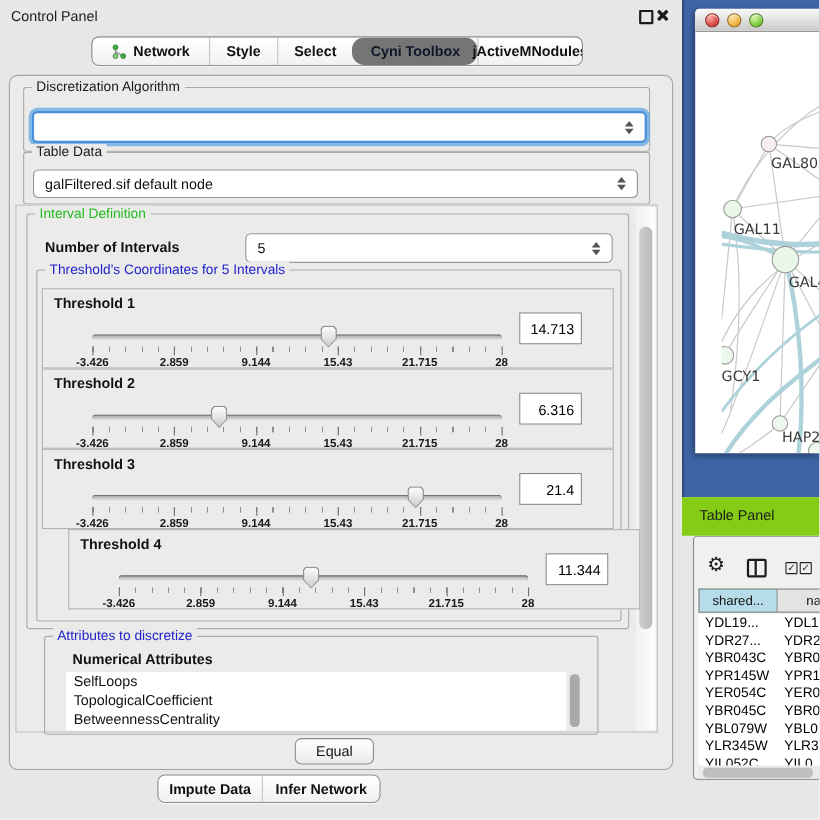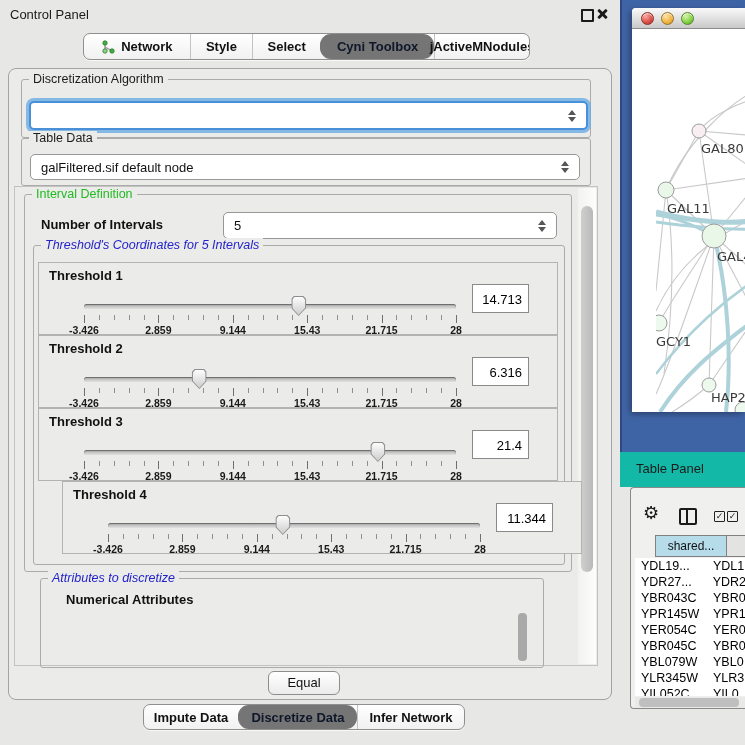--- a/index.html
+++ b/index.html
@@ -24,21 +24,21 @@
   .bottom-tabs{left:143px;top:704px;height:24px;}
   .net-ico{margin-right:6px;}
 
   
   .outer-panel{left:8px;top:68px;width:602px;height:630px;background:#ebebe9;border:1px solid #a3a3a3;border-radius:8px;}
 
   
   .group{position:absolute;border:1px solid #ababab;border-radius:3px;}
   .group>.glabel{position:absolute;top:-8px;left:7px;background:#ebebe9;padding:0 4px;font-size:12.5px;color:#1b1b1b;line-height:15px;}
   .glabel.green{color:#22bb22;}
-  .glabel.blue{color:#2323cc;font-style:italic;}
+  .glabel.blue{color:#2323cc;}
 
   
   .combo{position:absolute;background:#fff;border:1px solid #979797;border-radius:5px;font-size:13px;color:#111;display:flex;align-items:center;padding-left:10px;box-sizing:border-box;}
   .combo .stepper{position:absolute;right:10px;top:50%;transform:translateY(-50%);display:flex;flex-direction:column;gap:2px;}
   .combo .stepper i{width:0;height:0;border-left:4px solid transparent;border-right:4px solid transparent;}
   .combo .stepper i.up{border-bottom:5px solid #555;}
   .combo .stepper i.dn{border-top:5px solid #555;}
   .combo.focused{border:2px solid #4a90d9;box-shadow:0 0 0 3px rgba(106,171,228,.8);}
 
   
@@ -75,29 +75,29 @@
   
   .mdi{left:620px;top:0;width:125px;height:452px;background:#3f64a6;border-left:2px solid #2d4b82;box-sizing:border-box;}
   .net-window{left:632px;top:8px;width:113px;height:404px;background:#fff;border-radius:4px 0 0 0;box-shadow:-2px 2px 6px rgba(0,0,0,.35);}
   .mac-bar{position:absolute;left:0;top:0;width:100%;height:20px;background:linear-gradient(#fafafa,#c9c9c9);border-bottom:1px solid #8c8c8c;border-radius:4px 0 0 0;}
   .light{position:absolute;top:4px;width:11px;height:11px;border-radius:50%;box-shadow:inset 0 1px 1px rgba(255,255,255,.8);}
   .light.red{left:9px;background:radial-gradient(circle at 35% 30%,#f9a9a2,#da4a43 60%,#a93530);border:.5px solid #8e2a26;}
   .light.yellow{left:29px;background:radial-gradient(circle at 35% 30%,#fce3a6,#f0b23e 60%,#c08a23);border:.5px solid #9a7120;}
   .light.green{left:49px;background:radial-gradient(circle at 35% 30%,#d8f2ab,#7fd03d 60%,#5d9f2b);border:.5px solid #4f8526;}
   .net-canvas{position:absolute;left:0;top:21px;width:113px;height:383px;overflow:hidden;padding-left:24px;}
 
-  .tp-titlebar{left:620px;top:452px;width:125px;height:35px;background:#14b8a6;}
+  .tp-titlebar{left:620px;top:452px;width:125px;height:35px;background:#84cc16;}
   .tp-title{position:absolute;left:16px;top:9px;font-size:13px;color:#1b1b1b;}
   .table-panel{left:630px;top:487px;width:115px;height:222px;background:#f0f0ef;border:1px solid #8a8a8a;border-right:none;border-radius:4px 0 0 4px;box-sizing:border-box;}
   .gear{position:absolute;left:12px;top:16px;font-size:18px;color:#1a1a1a;line-height:18px;}
   .colicon{position:absolute;left:48px;top:20px;width:14px;height:13px;border:2px solid #1a1a1a;border-radius:2px;}
   .colicon::after{content:"";position:absolute;left:5px;top:0;width:2px;height:13px;background:#1a1a1a;}
   .cb{position:absolute;top:23px;width:9px;height:9px;border:1.5px solid #222;border-radius:1px;font-size:9px;line-height:9px;text-align:center;color:#222;}
   .thead{position:absolute;left:4px;top:47px;height:22px;display:flex;font-size:12px;color:#111;}
-  .thead .c1{width:72px;background:#b6dcea;border:1px solid #818181;box-sizing:border-box;text-align:center;line-height:20px;margin-left:20px;}
+  .thead .c1{width:72px;background:#b6dcea;border:1px solid #818181;box-sizing:border-box;text-align:center;line-height:20px;}
   .thead .c2{width:60px;background:#e3e3e1;border:1px solid #818181;border-left:none;box-sizing:border-box;line-height:20px;padding-left:26px;overflow:hidden;}
   .trows{position:absolute;left:4px;top:70px;width:111px;height:138px;background:#fff;overflow:hidden;font-size:12.5px;color:#000;}
   .trow{display:flex;height:16px;line-height:16px;}
   .trow .c1{width:66px;padding-left:6px;overflow:hidden;white-space:nowrap;}
   .trow .c2{padding-left:6px;white-space:nowrap;}
   .hscroll{position:absolute;left:4px;top:209px;width:111px;height:11px;background:#e9e9e7;}
   .hthumb{position:absolute;left:4px;top:1px;width:100px;height:9px;background:#bfbfbf;border-radius:4px;}
 
   svg text{font-family:"DejaVu Sans","Liberation Sans",sans-serif;}
 </style>
@@ -277,30 +277,32 @@
           <span style="left:100%">28</span>
       </div>
     </div>
     <div class="vbox">11.344</div>
   </div>
 
   <div class="group" style="left:40px;top:578px;width:502px;height:88px;">
     <span class="glabel blue">Attributes to discretize</span>
   </div>
   <div class="abs" style="left:50px;top:592px;font-size:13px;font-weight:bold;color:#111;margin-left:16px;">Numerical Attributes</div>
+  <div class="abs attr-list">
+    <div>SelfLoops</div>
+    <div>TopologicalCoefficient</div>
+    <div>BetweennessCentrality</div>
+  </div>
   <div class="abs alist-thumb"></div>
 
   <div class="abs apply-btn">Equal</div>
 
   <div class="abs seg bottom-tabs">
     <div class="tab" style="width:94px">
         <span>Impute Data</span>
-      </div>
-    <div class="tab sel" style="width:118px">
-        <span>Discretize Data</span>
       </div>
     <div class="tab" style="width:106px">
         <span>Infer Network</span>
       </div>
   </div>
 
 
   <div class="abs mdi"></div>
 
   <div class="abs net-window">

